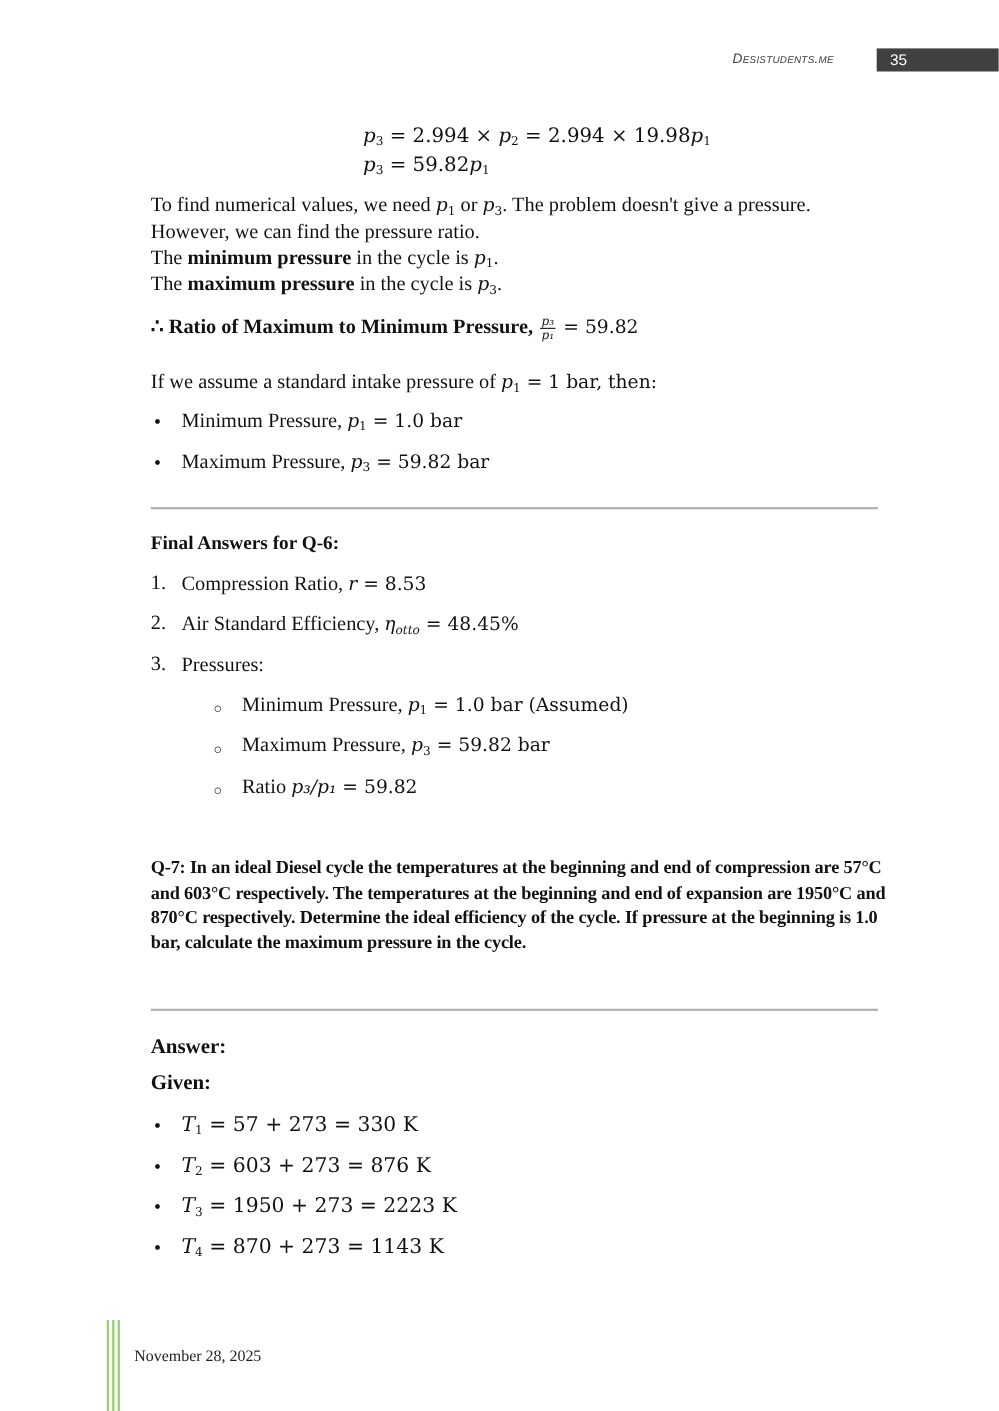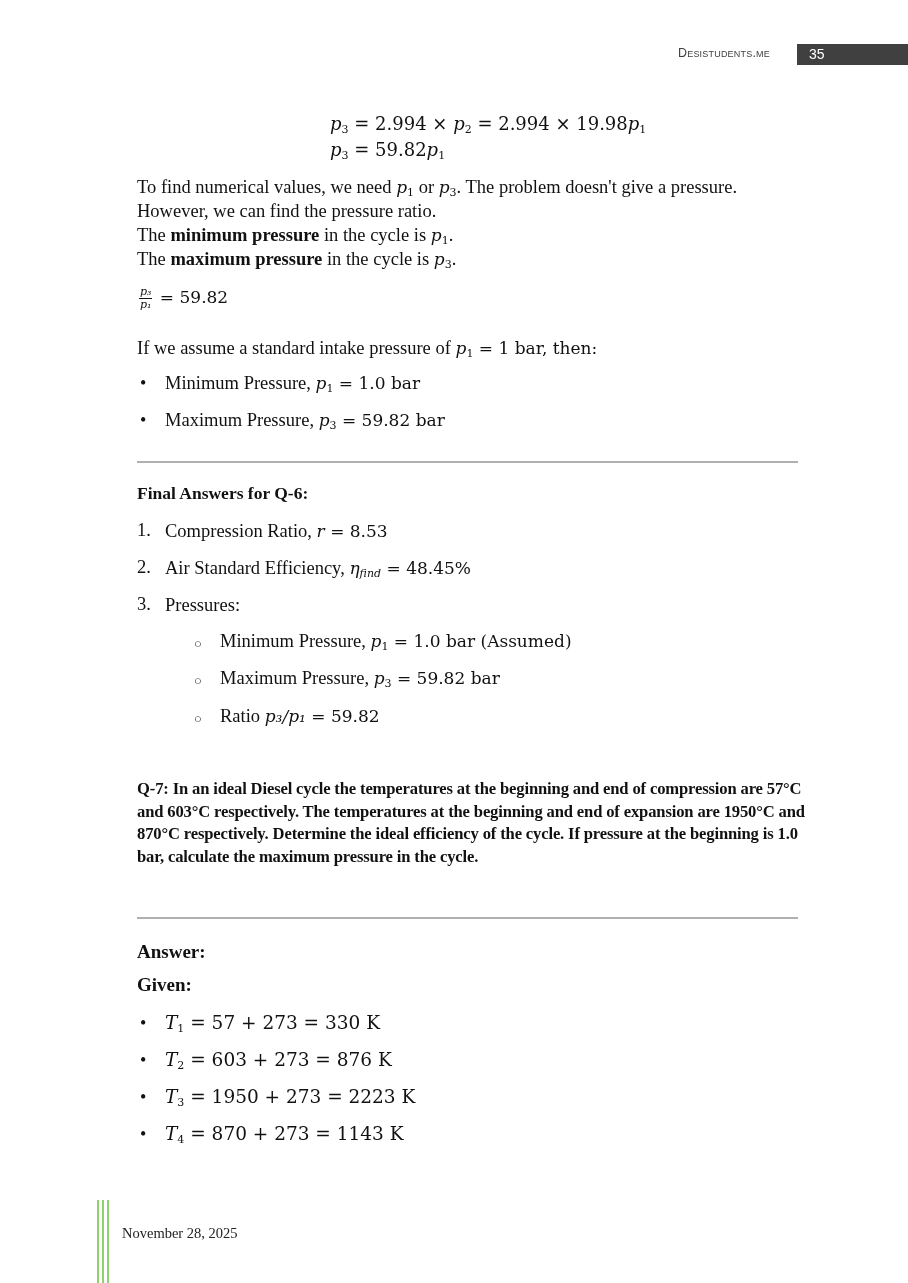--- a/index.html
+++ b/index.html
@@ -1,17 +1,17 @@
 <!DOCTYPE html>
 <html><head>
 <meta charset="utf-8">
 <style>
   html, body { margin: 0; padding: 0; background: #ffffff; }
   body { width: 908px; height: 1283px; position: relative; overflow: hidden; font-family: "Liberation Serif", serif; color: #111; }
-  .hdr-site { position: absolute; top: 46px; right: 138px; font-family: "Liberation Sans", sans-serif; font-size: 12.5px; color: #404040; letter-spacing: 0.2px; font-variant: small-caps; }
+  .hdr-site { position: absolute; top: 46px; right: 150px; font-family: "Liberation Sans", sans-serif; font-size: 12.5px; color: #404040; letter-spacing: 0.2px; font-variant: small-caps; font-style: italic; }
   .hdr-page { position: absolute; top: 44px; left: 797px; width: 111px; height: 21px; background: #404040; color: #ffffff; font-family: "Liberation Sans", sans-serif; font-size: 14px; line-height: 21px; padding-left: 12px; box-sizing: border-box; }
   .m { font-family: "DejaVu Serif", "Liberation Serif", serif; font-size: 17px; text-align: right; }
   .mi { font-style: italic; }
   sub.s { font-size: 11px; vertical-align: -3px; font-style: normal; }
   .eq { position: absolute; left: 330px; font-size: 18px; line-height: 22px; }
   .p { position: absolute; left: 137px; font-size: 18.5px; line-height: 22px; white-space: nowrap; }
   .b { font-weight: bold; }
   .bullet { position: absolute; left: 140px; font-size: 18px; }
   .li-text { position: absolute; left: 165px; font-size: 18.5px; line-height: 22px; white-space: nowrap; }
   .num { position: absolute; left: 137px; font-size: 18.5px; }
@@ -43,20 +43,21 @@
   <span>To find numerical values, we need </span><span class="m mi">p<sub class="s">1</sub></span><span> or </span><span class="m mi">p<sub class="s">3</sub></span><span>. The problem doesn't give a pressure.</span>
 </div>
 <div class="p" style="top:200px;">However, we can find the pressure ratio.</div>
 <div class="p" style="top:224px;">
   <span>The </span><span class="b">minimum pressure</span><span> in the cycle is </span><span class="m mi">p<sub class="s">1</sub></span>.
 </div>
 <div class="p" style="top:248px;">
   <span>The </span><span class="b">maximum pressure</span><span> in the cycle is </span><span class="m mi">p<sub class="s">3</sub></span>.
 </div>
 <div class="p" style="top:286px;">
+  <span class="b">∴ Ratio of Maximum to Minimum Pressure,</span>
   <span class="frac m mi"><span class="n">p₃</span><span class="d">p₁</span></span><span class="m"> = 59.82</span>
 </div>
 <div class="p" style="top:337px;">
   <span>If we assume a standard intake pressure of </span><span class="m mi">p<sub class="s">1</sub></span><span class="m"> = 1 bar, then:</span>
 </div>
 
 <span class="bullet" style="top:373px;">•</span>
 <div class="li-text" style="top:372px;">
   <span>Minimum Pressure, </span><span class="m mi">p</span><sub class="s m">1</sub><span class="m"> = 1.0 bar</span>
 </div>
@@ -68,21 +69,21 @@
 <div class="rule" style="top:461px;"></div>
 
 <div class="p b" style="top:482px; font-size:17.5px;">Final Answers for Q-6:</div>
 
 <span class="num" style="top:520px;">1.</span>
 <div class="li-text" style="top:520px;">
   <span>Compression Ratio, </span><span class="m mi">r</span><span class="m"> = 8.53</span>
 </div>
 <span class="num" style="top:557px;">2.</span>
 <div class="li-text" style="top:557px;">
-  <span>Air Standard Efficiency, </span><span class="m mi">η</span><sub class="s m mi" style="font-style:italic;">find</sub><span class="m"> = 48.45%</span>
+  <span>Air Standard Efficiency, </span><span class="m mi">η</span><sub class="s m mi" style="font-style:italic;">otto</sub><span class="m"> = 48.45%</span>
 </div>
 <span class="num" style="top:594px;">3.</span>
 <div class="li-text" style="top:594px;">Pressures:</div>
 
 <span class="circ" style="top:636px;">○</span>
 <div class="sub-text" style="top:631px;">
   <span>Minimum Pressure, </span><span class="m mi">p</span><sub class="s m">1</sub><span class="m"> = 1.0 bar (Assumed)</span>
 </div>
 <span class="circ" style="top:673px;">○</span>
 <div class="sub-text" style="top:668px;">

